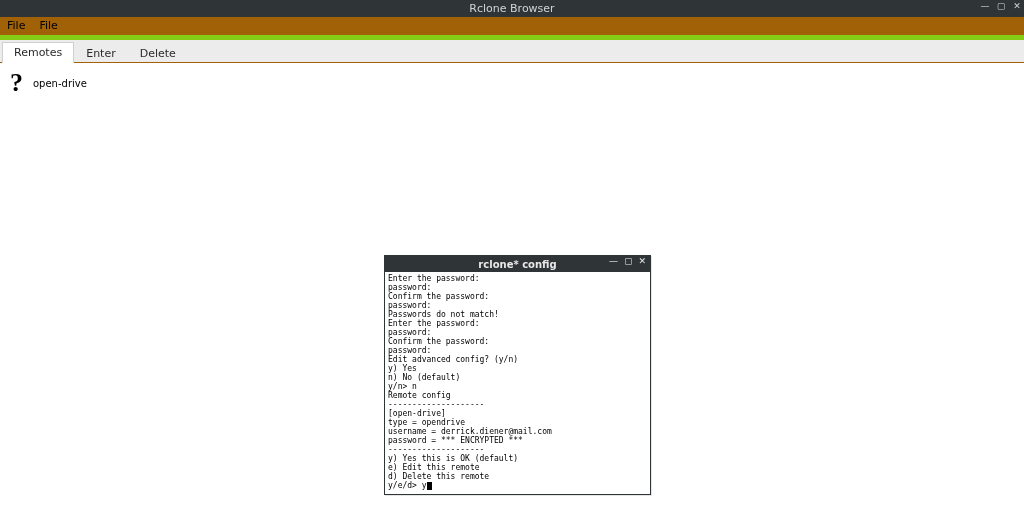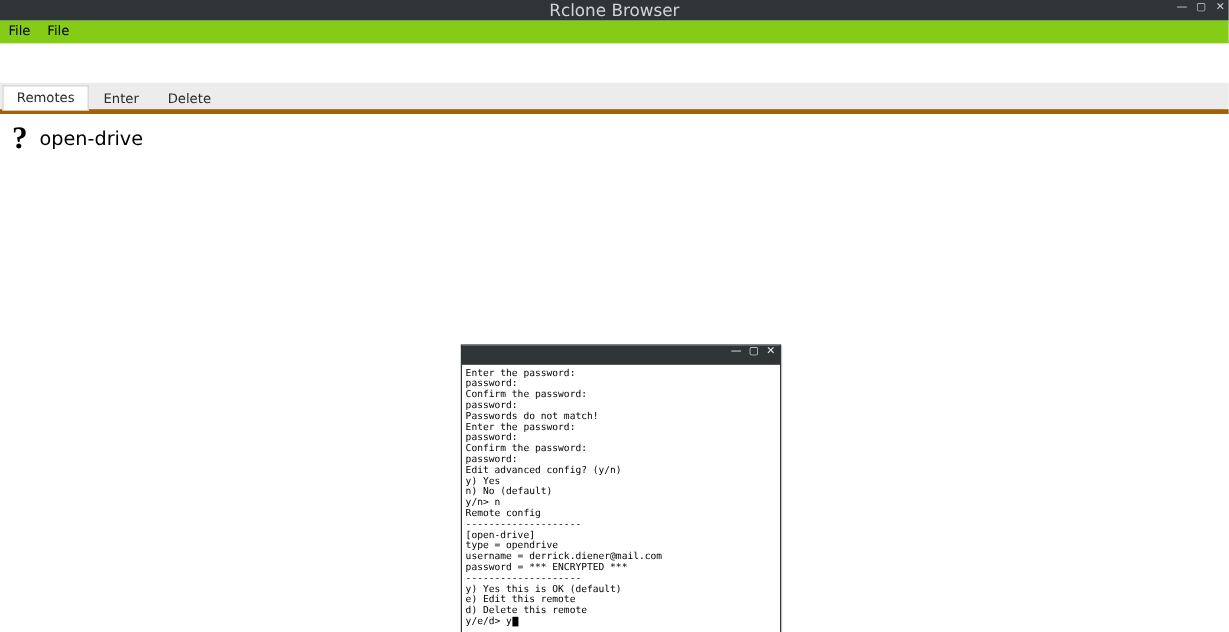--- a/index.html
+++ b/index.html
@@ -1,35 +1,35 @@
 <!DOCTYPE html>
 <html><head>
 <meta charset="utf-8">
 <style>
   html,body{margin:0;padding:0;height:100%;font-family:"DejaVu Sans","Liberation Sans",Arial,sans-serif;font-size:11px;color:#000;background:#fff;}
   .main-titlebar{height:17px;background:#2f3436;color:#cfd4d3;display:flex;align-items:center;position:relative;}
-  .main-title{position:absolute;left:0;right:0;text-align:center;font-size:14px;}
+  .main-title{position:absolute;left:0;right:0;text-align:center;font-size:11px;}
   .main-titlebar-btns{position:absolute;right:2px;top:1px;display:flex;gap:6px;}
   .main-titlebar-btns span{width:10px;height:10px;display:inline-flex;align-items:center;justify-content:center;color:#cfd4d3;font-size:9px;}
-  .menubar{height:18px;background:#84cc16;border-bottom:1px solid #84cc16;display:flex;align-items:center;}
+  .menubar{height:18px;background:#a16207;border-bottom:5px solid #84cc16;display:flex;align-items:center;}
   .menubar span{padding:0 7px;line-height:18px;}
-  .tabbar{height:22px;background:#ececec;border-bottom:4px solid #a16207;display:flex;align-items:flex-end;padding-left:2px;margin-top:33px;}
+  .tabbar{height:22px;background:#ececec;border-bottom:1px solid #a16207;display:flex;align-items:flex-end;padding-left:2px;}
   .tab{padding:3px 11px 3px 11px;font-size:11px;color:#2b2b2b;border:1px solid transparent;border-bottom:none;position:relative;top:1px;}
   .tab.active{background:#fff;border-color:#d0d0d0;border-bottom:1px solid #fff;}
   .content{position:relative;background:#fff;height:calc(100% - 57px);}
   .remote-item{display:flex;align-items:center;gap:10px;position:absolute;left:10px;top:10px;}
   .remote-item .qicon{font-family:Georgia,"Times New Roman",serif;font-weight:900;font-size:26px;line-height:20px;}
-  .remote-item .label{font-size:16px;text-align:right;}
+  .remote-item .label{font-size:10px;text-align:right;}
   
   .term-window{position:absolute;left:384px;top:192px;width:265px;background:#fff;border:1px solid #2f3436;box-shadow:1px 1px 0 rgba(0,0,0,0.1);}
   .term-titlebar{height:16px;background:#2f3436;color:#e8e8e8;display:flex;align-items:center;position:relative;}
   .term-title{position:absolute;left:0;right:0;text-align:center;font-size:10px;font-weight:600;}
   .term-btns{position:absolute;right:4px;top:1px;display:flex;gap:6px;}
   .term-btns span{color:#e8e8e8;font-size:9px;line-height:9px;display:inline-block;}
-  .term-body{padding:2px 3px 21px 3px;font-family:"DejaVu Sans Mono","Liberation Mono",monospace;font-size:8px;line-height:9px;color:#000;background:#fff;white-space:pre;min-height:160px;}
+  .term-body{padding:2px 3px 4px 3px;font-family:"DejaVu Sans Mono","Liberation Mono",monospace;font-size:8px;line-height:9px;color:#000;background:#fff;white-space:pre;min-height:160px;}
   .cursor{display:inline-block;width:5px;height:8px;background:#000;vertical-align:text-bottom;}
 </style>
 </head>
 <body>
 
 <div class="main-titlebar">
   <div class="main-title">Rclone Browser</div>
   <div class="main-titlebar-btns">
     <span>—</span>
     <span>▢</span>
@@ -49,20 +49,21 @@
 </div>
 
 <div class="content">
   <div class="remote-item">
     <span class="qicon">?</span>
     <span class="label">open-drive</span>
   </div>
 
   <div class="term-window">
     <div class="term-titlebar">
+      <div class="term-title">rclone* config</div>
       <div class="term-btns">
         <span>—</span>
         <span>▢</span>
         <span>✕</span>
       </div>
     </div>
     <div class="term-body"><span>Enter the password:
 password:
 Confirm the password:
 password:

